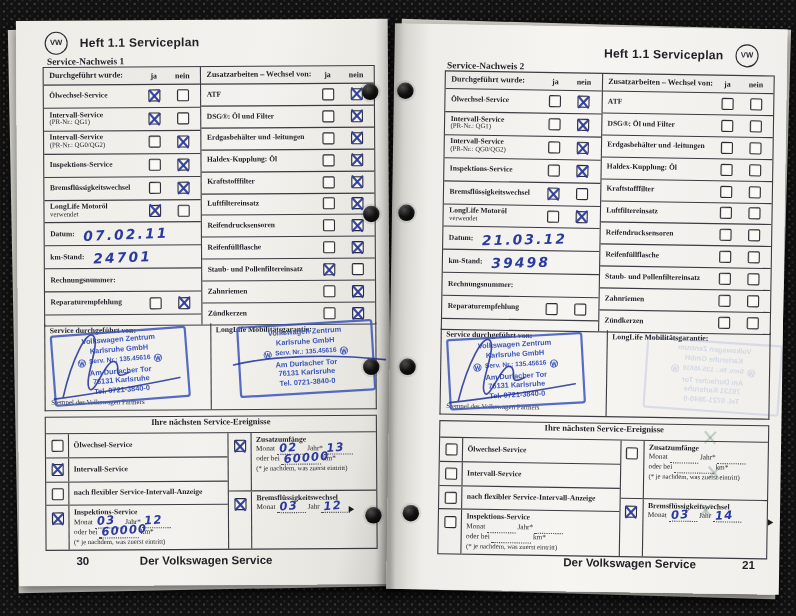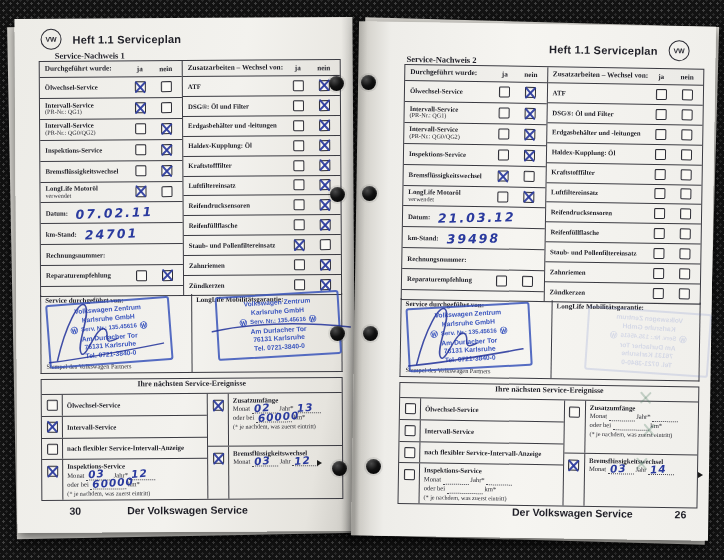--- a/index.html
+++ b/index.html
@@ -24,21 +24,21 @@
     box-shadow:inset 0 1px 2px rgba(255,255,255,.2),0 0 0 2px rgba(0,0,0,.08);}
   .edge-marker{position:absolute;z-index:6;width:0;height:0;border-top:3px solid transparent;
     border-bottom:3px solid transparent;border-left:5px solid #1a1a1a;}
 
   
   .pg-header{position:absolute;top:10px;left:26px;right:26px;display:flex;align-items:center;gap:11px;}
   .page-right .pg-header{justify-content:flex-end;top:14px;}
   .vw-logo{width:19px;height:19px;border:1.7px solid #2b2b33;border-radius:50%;flex:none;
     display:flex;align-items:center;justify-content:center;font-size:7px;font-weight:bold;color:#2b2b33;}
   .pg-title{font-size:11px;font-weight:bold;color:#1f1f27;letter-spacing:.2px;}
-  .section-title{position:absolute;top:32px;left:40px;font:bold 8.5px "Liberation Serif",serif;color:#23232b;}
+  .section-title{position:absolute;top:32px;left:28px;font:bold 8.5px "Liberation Serif",serif;color:#23232b;}
   .page-right .section-title{left:48px;}
   .col{position:absolute;left:24px;width:300px;}
   .page-right .col{left:46px;width:298px;}
 
   .main-table{position:absolute;top:42px;height:234px;width:100%;border:1px solid #3b3b42;display:flex;}
   .sub{display:flex;flex-direction:column;}
   .sub-left{width:142px;border-right:1px solid #3b3b42;}
   .sub-right{flex:1;}
   .trow{display:flex;align-items:center;border-bottom:1px solid #3b3b42;padding:0 3px 0 5px;flex:1;min-height:0;}
   .trow.head{flex:none;height:15px;background:rgba(0,0,0,.02);}
@@ -786,21 +786,21 @@
               </div>
             </div>
           </div>
         </div>
       </div>
       <i class="xm bleed" style="position: absolute; left: 292px; top: 372px;"></i>
       <i class="xm bleed" style="position: absolute; left: 296px; top: 404px;"></i>
       <i class="xm bleed" style="position: absolute; left: 289px; top: 438px;"></i>
       <div class="pg-footer">
         <span>Der Volkswagen Service</span>
-        <span>26</span>
+        <span>21</span>
       </div>
     </div>
   <div class="gutter"></div>
   <div class="hole" style="left:329px;top:76px"></div>
   <div class="hole" style="left:361px;top:75px"></div>
   <div class="hole" style="left:330px;top:187px"></div>
   <div class="hole" style="left:362px;top:186px"></div>
   <div class="hole" style="left:330px;top:326px"></div>
   <div class="hole" style="left:363px;top:326px"></div>
   <div class="hole" style="left:332px;top:461px"></div>

